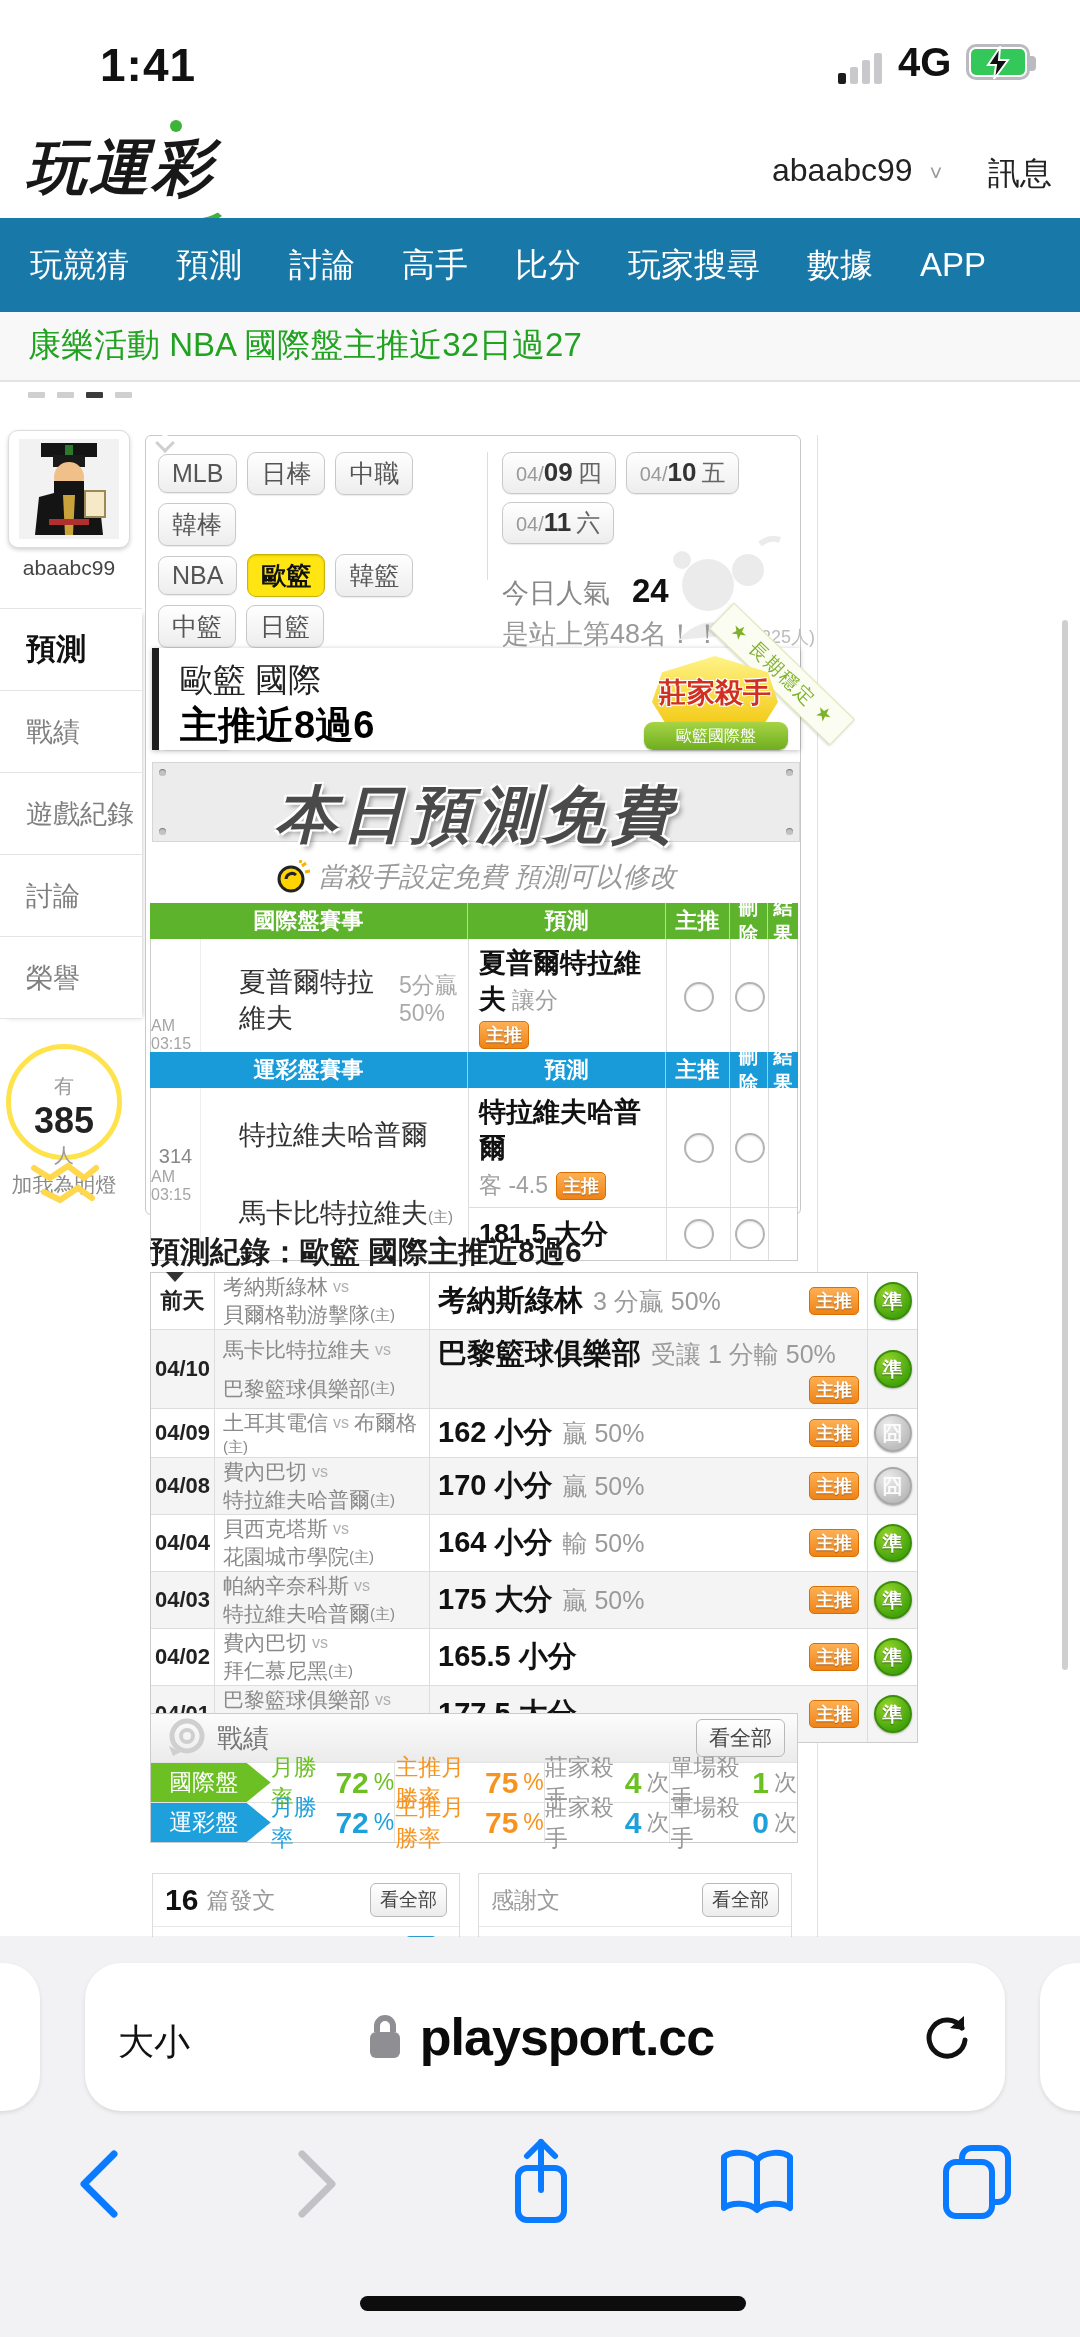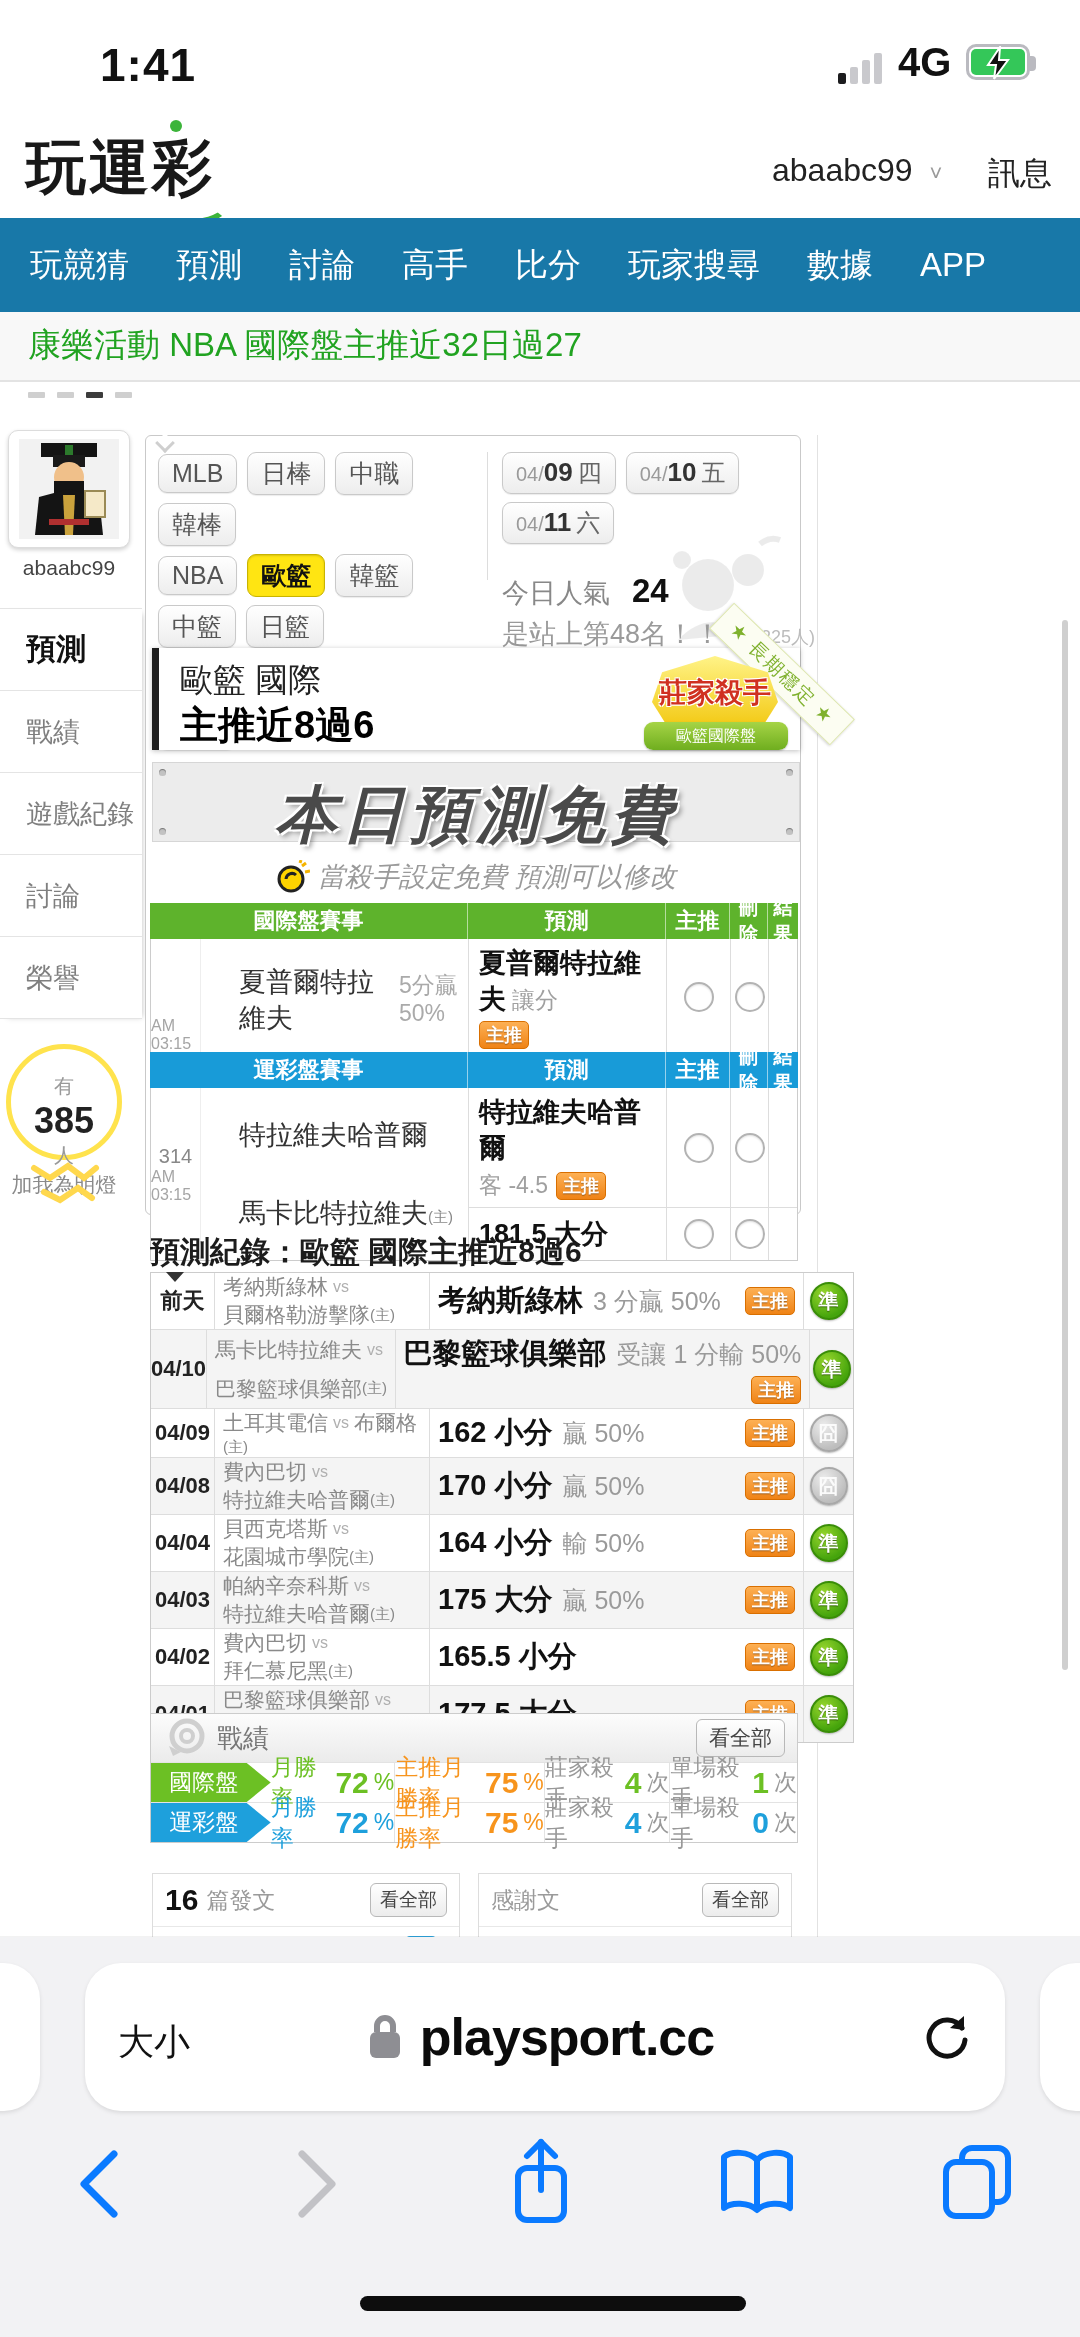--- a/index.html
+++ b/index.html
@@ -13,21 +13,21 @@
 .sig{left:838px;top:50px;display:flex;align-items:flex-end;gap:4px;height:34px;}
 .sig i{display:block;width:8px;border-radius:2px;background:#c9c9cd;}
 .sig i.on{background:#1c1c1e;}
 .net{left:898px;top:40px;font-size:40px;font-weight:bold;color:#111;}
 .batt{left:966px;top:44px;width:64px;height:36px;border:3px solid #babac0;border-radius:10px;}
 .batt .fill{position:absolute;inset:2px;background:#34c759;border-radius:5px;}
 .batt .tip{position:absolute;right:-9px;top:9px;width:6px;height:15px;background:#babac0;border-radius:0 4px 4px 0;}
 .batt svg{position:absolute;left:14px;top:-1px;}
 
 
-.logo{left:26px;top:128px;font-size:60px;font-weight:900;color:#181818;letter-spacing:3px;}
+.logo{left:26px;top:128px;font-size:60px;font-weight:900;font-style:italic;color:#181818;letter-spacing:3px;}
 .logo-swoosh{left:150px;top:196px;width:78px;height:30px;border:6px solid transparent;border-bottom-color:#3cb43a;border-radius:50%;transform:rotate(-6deg);}
 .logo-dot{left:170px;top:120px;width:12px;height:12px;border-radius:50%;background:#3cb43a;}
 .user{left:772px;top:152px;font-size:32px;color:#222;}
 .user .chev{color:#9a9a9a;font-size:22px;margin-left:8px;}
 .msg{left:988px;top:152px;font-size:32px;color:#222;}
 
 
 .nav{left:0;top:218px;width:1080px;height:94px;background:#1878a8;display:flex;align-items:center;padding-left:30px;gap:47px;}
 .nav span{font-size:33px;color:#fff;}
 
@@ -113,21 +113,21 @@
 .psub{font-size:23px;color:#a0a0a0;font-weight:normal;margin-left:6px;}
 .psubrow{display:flex;align-items:center;gap:8px;margin-top:4px;font-size:23px;color:#a0a0a0;}
 .rc{width:64px;display:flex;align-items:center;justify-content:center;border-right:1px solid #ddd;}
 .dc{width:38px;display:flex;align-items:center;justify-content:center;border-right:1px solid #ddd;}
 .xc{width:28px;}
 .radio{width:30px;height:30px;border:2px solid #b3b3b3;border-radius:50%;background:#fff;box-shadow:inset 0 1px 2px rgba(0,0,0,.12);}
 .badge{display:inline-block;font-size:18px;line-height:1;padding:4px 6px;background:linear-gradient(#fdb054,#ef8316);border:1px solid #d96f00;border-radius:5px;color:#fff;font-weight:bold;text-shadow:0 1px 1px rgba(0,0,0,.35);white-space:nowrap;}
 
 
 .rec-title{left:150px;top:1232px;font-size:30px;font-weight:bold;color:#1c1c1c;}
-.rec{left:150px;top:1272px;width:704px;border:1px solid #ccc;}
+.rec{left:150px;top:1272px;width:768px;border:1px solid #ccc;}
 .rec-pt{left:166px;top:1272px;width:0;height:0;border-left:9px solid transparent;border-right:9px solid transparent;border-top:10px solid #333;z-index:2;}
 .rrow{display:flex;align-items:stretch;border-bottom:1px solid #ddd;background:#fff;min-height:46px;}
 .rrow:last-child{border-bottom:none;}
 .rrow.alt{background:#f4f4f4;}
 .rrow.tall{min-height:68px;}
 .rdate{width:64px;display:flex;align-items:center;justify-content:center;font-weight:bold;font-size:22px;color:#222;border-right:1px solid #ddd;}
 .rmatch{width:214px;display:flex;align-items:center;padding-left:8px;font-size:21px;color:#8a8a8a;flex-wrap:wrap;row-gap:0;}
 .rmatch .vs{font-size:16px;color:#b0b0b0;margin:0 5px;}
 .rpred{flex:1;display:flex;align-items:center;padding:4px 8px;border-left:1px solid #ddd;}
 .rpred .pick{font-size:29px;font-weight:bold;color:#111;margin-right:10px;white-space:nowrap;}

